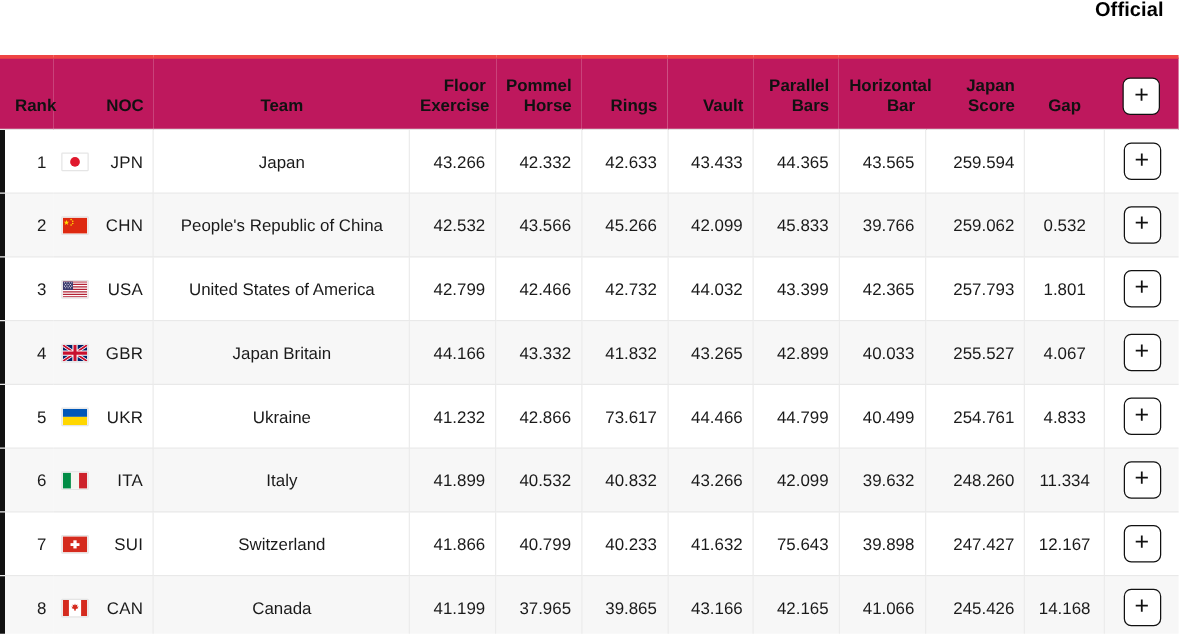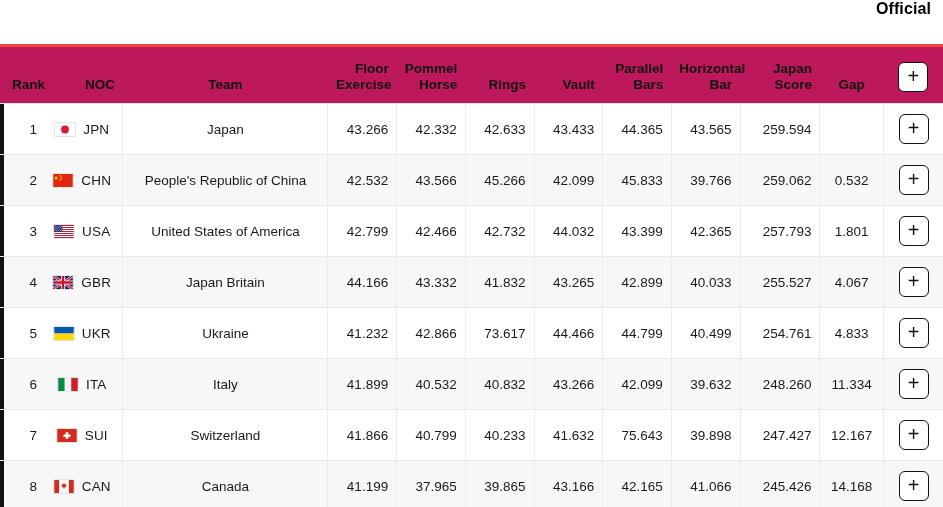--- a/index.html
+++ b/index.html
@@ -111,21 +111,21 @@
     background: #111111;
   }
 
   tbody td.col-noc { border-right: 1px solid #ececec; }
 
   
   .noc-wrap {
     display: flex;
     align-items: center;
     gap: 7px;
-    justify-content: center;
+    justify-content: space-between;
     padding-left: 2px;
   }
   .noc-code {
     font-size: 13.5px;
     color: #1a1a1a;
     letter-spacing: 0.2px;
   }
 
   .flag {
     width: 22px;

